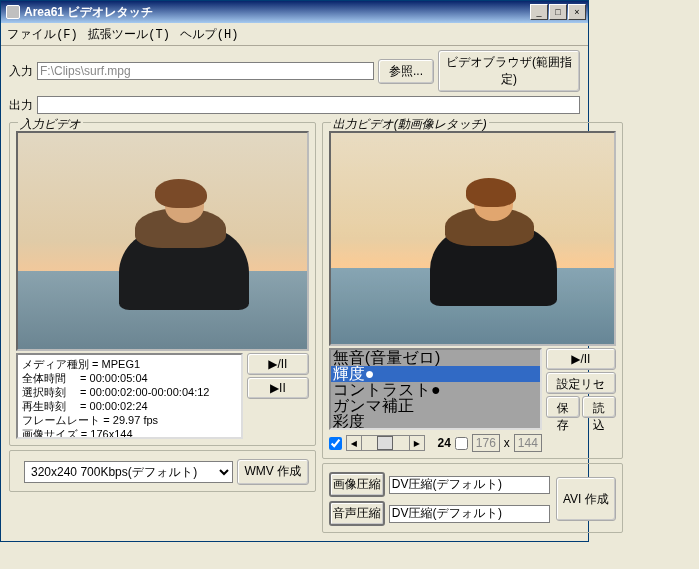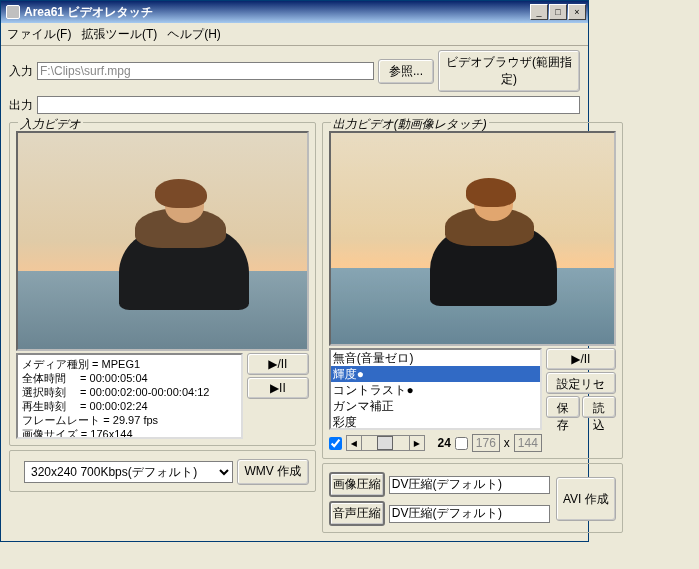--- a/index.html
+++ b/index.html
@@ -4,21 +4,21 @@
 <style>
   * { box-sizing: border-box; margin: 0; padding: 0; }
   body { font-family: "MS UI Gothic", "Meiryo", sans-serif; font-size: 12px; background: #ece9d8; }
   .window { width: 589px; background: #ece9d8; border: 1px solid #003c74; }
   .titlebar { height: 22px; background: linear-gradient(#08246b, #a6caf0); display: flex; align-items: center; justify-content: space-between; padding: 0 2px; }
   .titlebar-left { display: flex; align-items: center; gap: 4px; padding-left: 3px; }
   .titlebar-left .appicon { width: 14px; height: 14px; background: #c0c0c0; border: 1px solid #fff; border-radius: 2px; }
   .titlebar-left .title { color: #fff; font-size: 12px; font-weight: bold; }
   .titlebar-btns { display: flex; gap: 1px; }
   .titlebar-btns div { width: 18px; height: 16px; background: #d4d0c8; border: 1px solid #fff; border-right-color: #404040; border-bottom-color: #404040; font-size: 9px; text-align: center; line-height: 14px; font-family: "Marlett", sans-serif; cursor: default; }
-  .menubar { display: flex; padding: 3px 6px 2px 6px; gap: 10px; border-bottom: 1px solid #aca899; }
+  .menubar { display: flex; padding: 3px 6px 2px 6px; gap: 10px; border-bottom: 1px solid #aca899; font-family: Liberation Mono, monospace; }
   .content { padding: 4px 8px 8px 8px; }
   .row { display: flex; align-items: center; gap: 4px; margin-bottom: 4px; }
   .lbl { width: 24px; }
   input.text, select.text { font-family: "MS UI Gothic", sans-serif; font-size: 12px; padding: 1px 2px; background: #fff; border: 1px solid #7f7f7f; height: 18px; }
   button.b { font-family: "MS UI Gothic", sans-serif; font-size: 12px; background: #ece9d8; border: 1px solid #ababab; border-radius: 3px; box-shadow: inset 1px 1px #fff, inset -1px -1px #c8c8c8; padding: 3px 6px; text-align: center; cursor: default; }
   .group { border: 1px solid #b5b5a5; border-radius: 2px; padding: 8px 6px 6px 6px; position: relative; margin-top: 4px; }
   .group .legend { position: absolute; top: -7px; left: 8px; background: #ece9d8; padding: 0 2px; font-size: 12px; font-style: italic; }
   .twocol { display: flex; gap: 6px; margin-top: 4px; }
   .col { flex: 1; }
   .vidframe { width: 100%; aspect-ratio: 4/3; background: #000; border: 2px inset #bbb; position: relative; overflow: hidden; }
@@ -32,21 +32,21 @@
   .scarf { position: absolute; left: 12%; top: 24%; width: 70%; height: 30%; background: #6a4b30; border-radius: 50% 50% 30% 30%; }
   .head { position: absolute; left: 35%; top: 10%; width: 30%; height: 25%; background: #d6a578; border-radius: 50%; }
   .hair { position: absolute; left: 28%; top: 2%; width: 40%; height: 22%; background: #7a4a28; border-radius: 50% 60% 40% 45%; }
   .photo.retouch { filter: saturate(1.15) contrast(1.05); }
 
   .meta-row { display: flex; margin-top: 2px; gap: 4px; }
   .meta-box { flex: 1; background: #fff; border: 2px inset #ddd; padding: 2px 4px; font-size: 11px; height: 86px; line-height: 14px; overflow: hidden; white-space: pre; }
   .play-col { width: 62px; display: flex; flex-direction: column; gap: 2px; align-items: stretch; }
   .play-col button { height: 22px; }
 
-  .effects-list { width: 100%; height: 82px; background: #ffffff; border: 2px inset #ddd; font-size: 12px; overflow-y: scroll; }
+  .effects-list { width: 100%; height: 82px; background: #a3a3a3; border: 2px inset #ddd; font-size: 16px; overflow-y: scroll; }
   .effects-list div { padding: 0 2px; line-height: 16px; }
   .effects-list .sel { background: #316ac5; color: #fff; }
 
   .slider-row { display: flex; align-items: center; gap: 4px; margin-top: 4px; }
   input[type=checkbox] { width: 13px; height: 13px; }
   .hslider { flex: 1; display: flex; align-items: center; gap: 0; }
   .ar { width: 16px; height: 16px; background: #ece9d8; border: 1px solid #888; display: flex; align-items: center; justify-content: center; font-size: 8px; }
   .track { flex: 1; height: 16px; background: #ece9d8; border: 1px solid #888; border-left: none; border-right: none; position: relative; }
   .thumb { position: absolute; left: 50%; top: 0; bottom: 0; width: 16px; background: #ddd; border: 1px solid #666; transform: translateX(-50%); }
   .num { width: 22px; text-align: right; font-weight: bold; }

